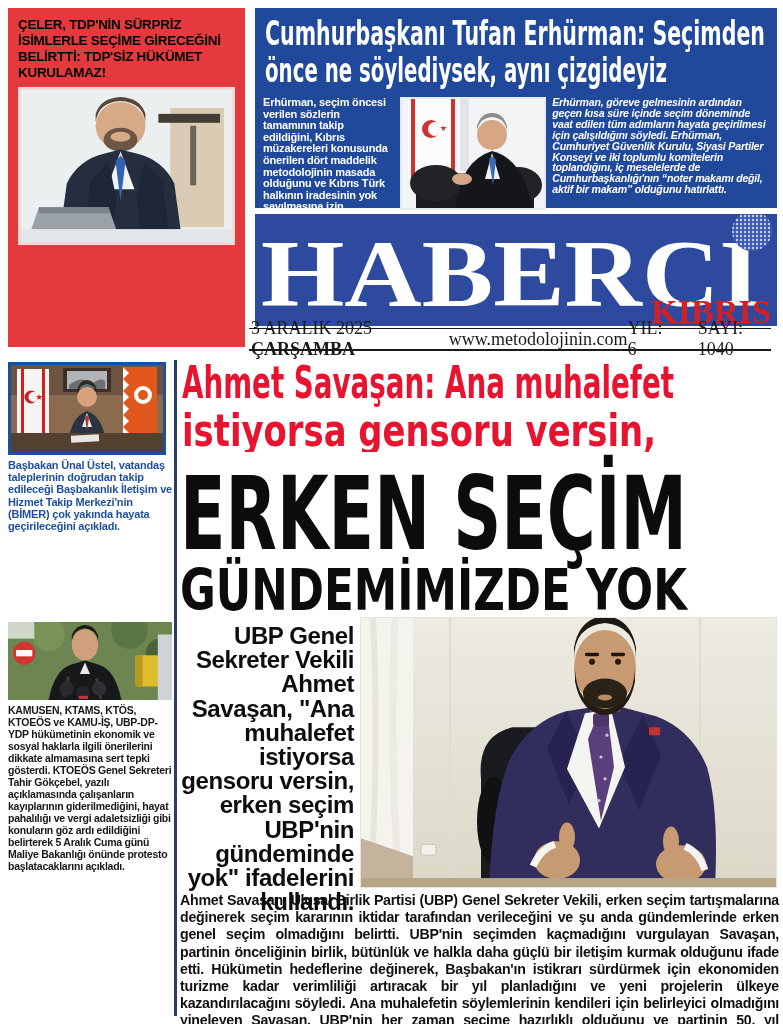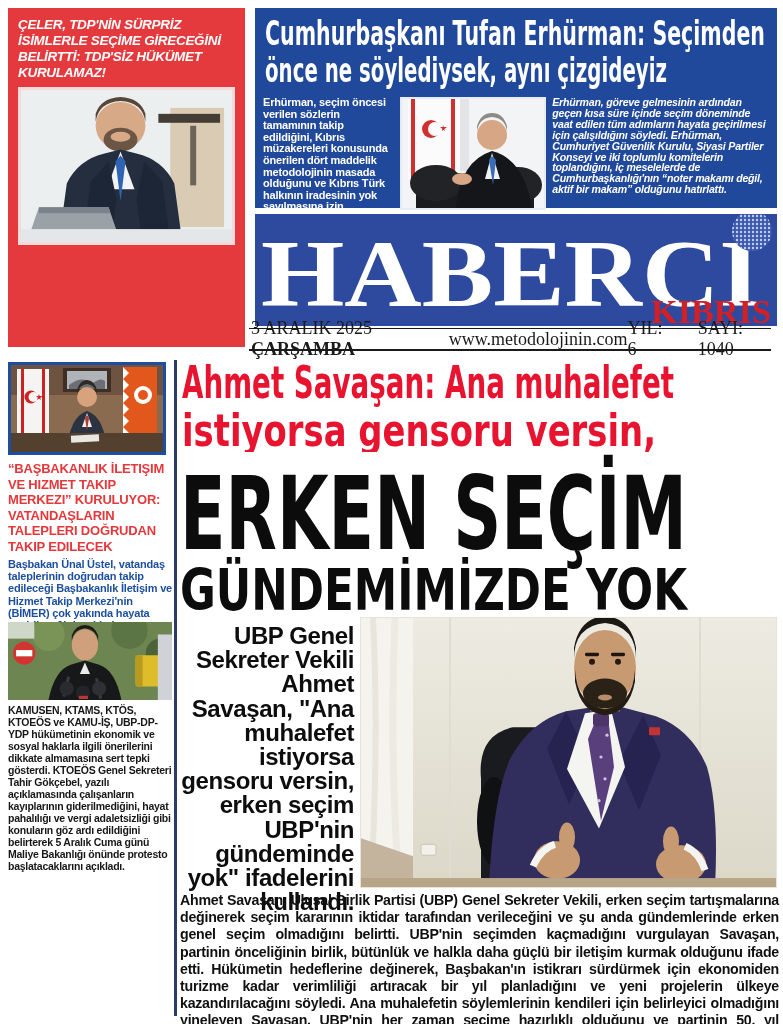--- a/index.html
+++ b/index.html
@@ -1,21 +1,21 @@
 <!DOCTYPE html>
 <html><head>
 <meta charset="utf-8">
 <style>
   * { margin:0; padding:0; box-sizing:border-box; }
   body { background:#ffffff; font-family:"Liberation Sans", sans-serif; }
   .page { position:relative; width:783px; height:1024px; margin:0 auto; background:#ffffff; overflow:hidden; }
 
   
   .red-box { position:absolute; left:8px; top:8px; width:237px; height:339px; background:#e43a3e; padding:9px 8px 8px 10px; }
-  .red-box .title { color:#ffffff; font-weight:700; font-size:13.5px; line-height:16px; letter-spacing:-0.3px;font-style:italic; }
+  .red-box .title { color:#000000; font-weight:700; font-size:13.5px; line-height:16px; letter-spacing:-0.3px; }
   .red-box .photo { margin-top:6px; width:217px; height:158px; background:#fff; border:3px solid #f6dada; }
   .red-box .photo svg { display:block; width:100%; height:100%; }
   .red-box .body { margin-top:7px; color:#ffffff; font-weight:700; font-size:10.8px; line-height:12px; letter-spacing:-0.1px; }
 
   
   .blue-box { position:absolute; left:255px; top:8px; width:522px; height:200px; background:#21499b; padding:6px 8px; }
   .blue-box .cols { display:flex; gap:6px; margin-top:3px; }
   .blue-col { color:#fff; font-weight:700; }
   .blue-col.left  { width:132px; font-size:11px;   line-height:11.6px; letter-spacing:-0.2px; }
   .blue-col.right { width:218px; font-size:10.6px; line-height:10.9px; letter-spacing:-0.2px;font-style:italic; }
@@ -166,21 +166,20 @@
         <circle cx="132" cy="30" r="5" fill="#e2571c"></circle>
         <circle cx="76" cy="32" r="10" fill="#d8a27c"></circle>
         <path d="M66,29 Q68,20 76,19 Q84,20 86,29 L86,25 Q83,15 76,15 Q69,15 66,25 Z" fill="#2e2a24"></path>
         <path d="M56,87 Q58,52 76,46 Q94,52 96,87 Z" fill="#2b3240"></path>
         <polygon points="76,48 71,62 81,62" fill="#f0f0ee"></polygon>
         <polygon points="76,50 74,53 76,66 78,53" fill="#b03a34"></polygon>
         <rect x="0" y="68" width="152" height="19" fill="#54402e"></rect>
         <rect x="60" y="70" width="28" height="7" fill="#e9e7e2" transform="rotate(-3 74 73)"></rect>
       </svg>
     </div>
-    <div class="title">“BAŞBAKANLIK İLETIŞIM VE HIZMET TAKIP MERKEZI” KURULUYOR: VATANDAŞLARIN TALEPLERI DOĞRUDAN TAKIP EDILECEK</div>
     <div class="body">Başbakan Ünal Üstel, vatandaş taleplerinin doğrudan takip edileceği Başbakanlık İletişim ve Hizmet Takip Merkezi'nin (BİMER) çok yakında hayata geçirileceğini açıkladı.</div>
   </div>
 
   <svg class="kicker-svg" width="600" height="94">
     <text x="2" y="40" font-family="'DejaVu Sans', sans-serif" font-weight="bold" font-size="45" fill="#e8132f" textLength="492" lengthAdjust="spacingAndGlyphs">Ahmet Savaşan: Ana muhalefet</text>
     <text x="2" y="88" font-family="'DejaVu Sans', sans-serif" font-weight="bold" font-size="45" fill="#e8132f" textLength="474" lengthAdjust="spacingAndGlyphs">istiyorsa gensoru versin,</text>
   </svg>
 
   <svg class="headline-svg" width="600" height="168">
     <text x="2" y="99" font-family="'DejaVu Sans', sans-serif" font-weight="bold" font-size="101" fill="#0c0c0c" textLength="507" lengthAdjust="spacingAndGlyphs">ERKEN SEÇİM</text>

